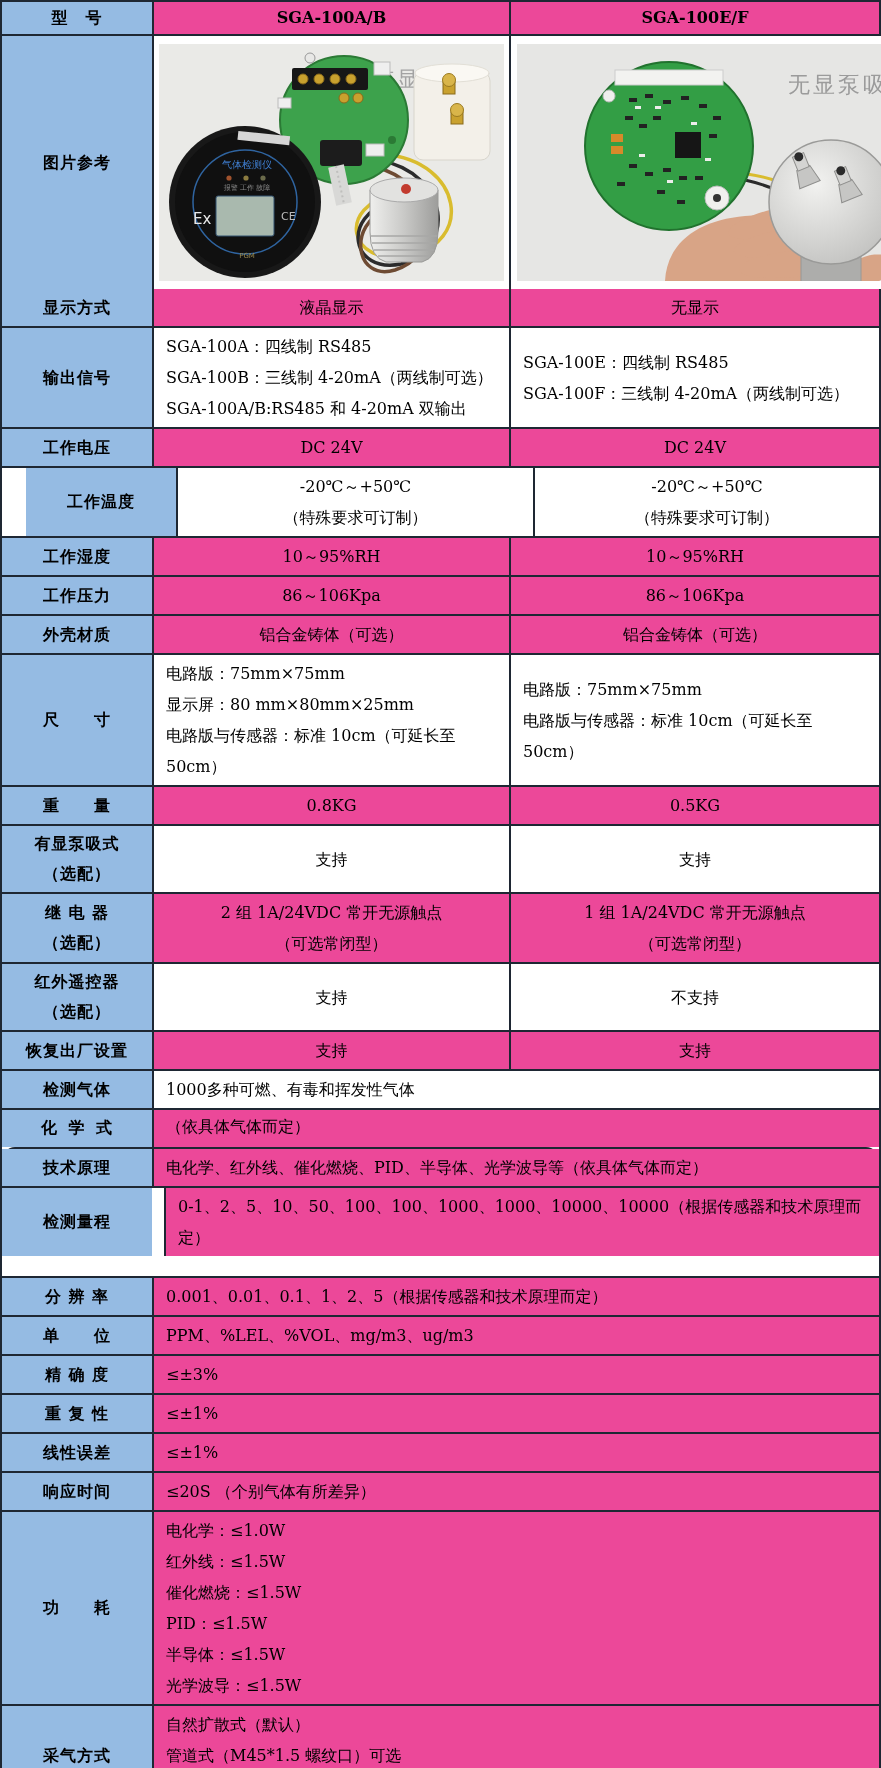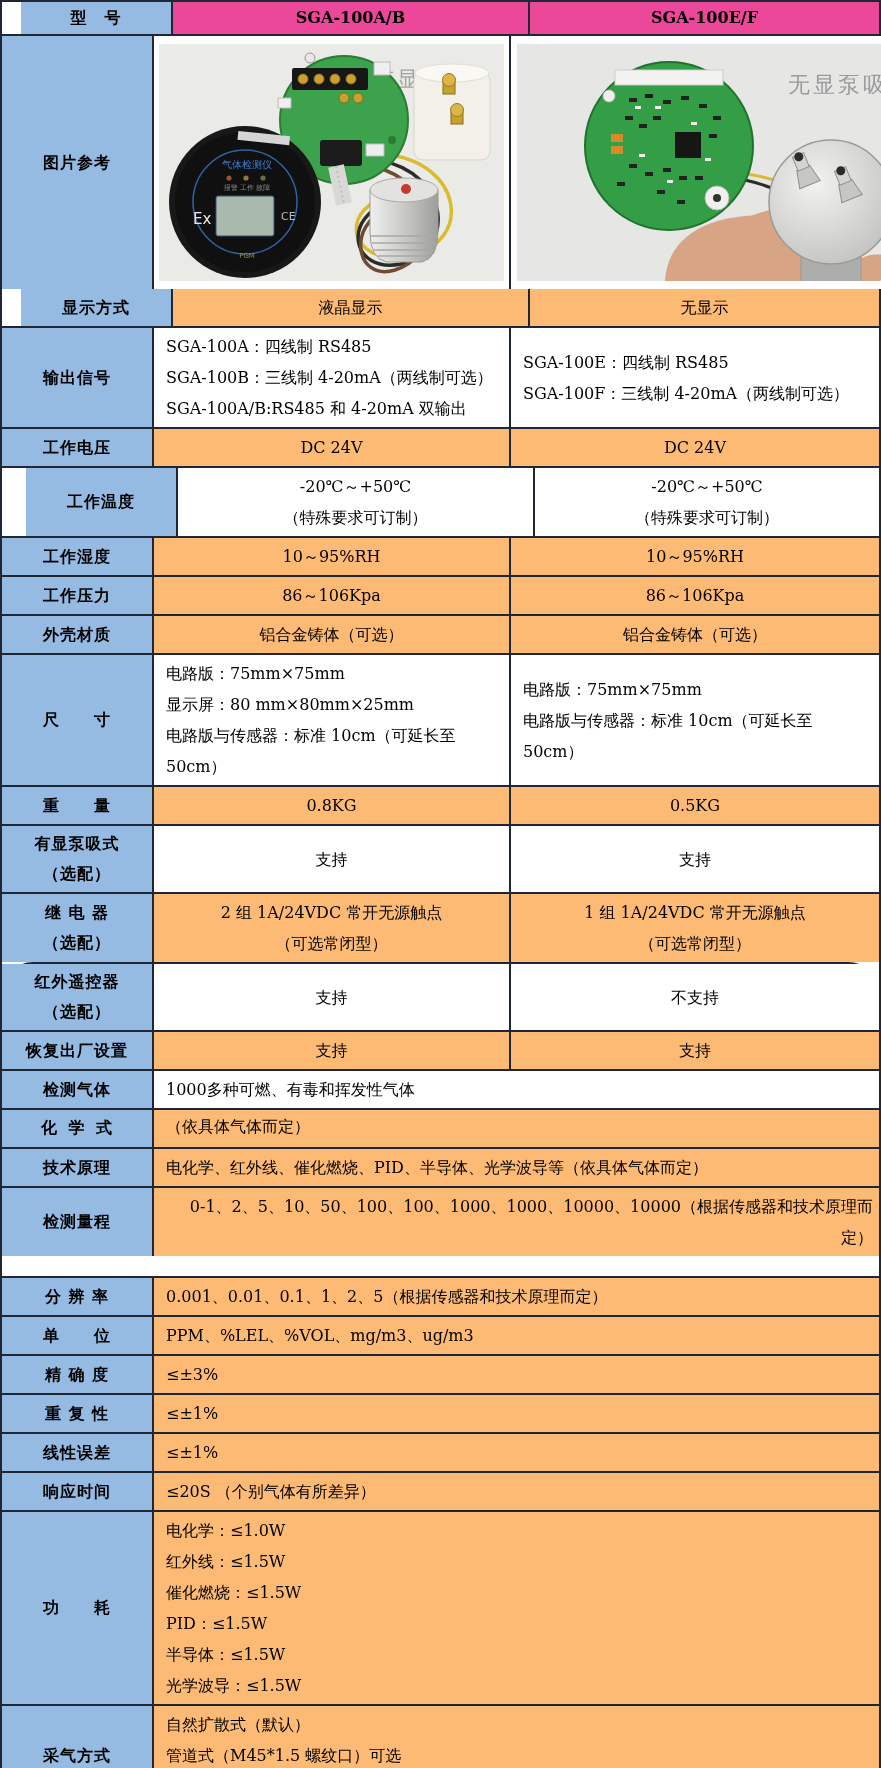--- a/index.html
+++ b/index.html
@@ -1,34 +1,34 @@
 <!DOCTYPE html>
 <html><head>
 <meta charset="utf-8">
 <style>
   * { box-sizing: border-box; }
   html,body { margin:0; padding:0; background:#ffffff; }
   body { font-family:"DejaVu Serif","Liberation Serif",serif; color:#000; }
   .spec-table { width:881px; border:2px solid #1e2733; background:#fff; }
   .row { display:flex; border-top:2px solid #1e2733; align-items:stretch; }
-  .row:first-child { border-top:none;margin-left:19px; }
+  .row:first-child { border-top:none; }
   .label-cell {
     flex:0 0 150px; width:150px; background:#95BBE3;
     display:flex; flex-direction:column; justify-content:center; align-items:center;
     text-align:center; font-weight:bold; padding:2px 4px;
   }
   .label-cell p { margin:0; line-height:30px; font-size:16px; letter-spacing:1px; }
   .data-cell { border-left:2px solid #1e2733; display:flex; flex-direction:column; justify-content:center; padding:3px 0; }
   .data-cell.c1 { flex:0 0 357px; width:357px; }
   .data-cell.c2 { flex:1; }
   .data-cell.span { flex:1; }
   .data-cell p { margin:0; line-height:31px; font-size:16px; }
   .align-center { align-items:center; text-align:center; }
   .align-left { align-items:flex-start; text-align:left; padding-left:12px; padding-right:6px; }
-  .bg-blue { background:#fdba74;text-align:right; }
+  .bg-blue { background:#ec4899; }
   .bg-white { background:#FFFFFF; }
   .header-row { min-height:30px; }
   .header-row .label-cell p { line-height:26px; }
   .header-row .data-cell { background:#ec4899; font-weight:bold; }
   .header-row .data-cell p { line-height:26px; }
   .image-row .data-cell { background:#fff; padding:8px 6px; justify-content:center; align-items:center; }
   svg { display:block; }
   text { font-family:"DejaVu Sans","Liberation Sans",sans-serif; }
 </style>
 </head>
@@ -330,21 +330,21 @@
         </div>
         <div class="data-cell c1 bg-blue align-center">
           <p>2 组 1A/24VDC 常开无源触点</p>
           <p>（可选常闭型）</p>
         </div>
         <div class="data-cell c2 bg-blue align-center">
           <p>1 组 1A/24VDC 常开无源触点</p>
           <p>（可选常闭型）</p>
         </div>
       </div>
-      <div class="row" style="min-height: 68px; border-radius: 31px;">
+      <div class="row" style="min-height: 68px;">
         <div class="label-cell">
           <p>红外遥控器</p>
           <p>（选配）</p>
         </div>
         <div class="data-cell c1 bg-white align-center">
           <p>支持</p>
         </div>
         <div class="data-cell c2 bg-white align-center">
           <p>不支持</p>
         </div>
@@ -369,29 +369,29 @@
         </div>
       </div>
       <div class="row" style="min-height: 32px; font-family: Liberation Mono, monospace;">
         <div class="label-cell">
           <p>化 学 式</p>
         </div>
         <div class="data-cell span align-left bg-blue align-left">
           <p>（依具体气体而定）</p>
         </div>
       </div>
-      <div class="row" style="min-height: 32px;">
+      <div class="row" style="min-height: 32px; border-radius: 13px;">
         <div class="label-cell">
           <p>技术原理</p>
         </div>
         <div class="data-cell span align-left bg-blue align-left">
           <p>电化学、红外线、催化燃烧、PID、半导体、光学波导等（依具体气体而定）</p>
         </div>
       </div>
-      <div class="row" style="min-height: 32px;">
+      <div class="row" style="min-height: 32px; gap: 12px;">
         <div class="label-cell">
           <p>检测量程</p>
         </div>
         <div class="data-cell span align-left bg-blue align-left">
           <p>0-1、2、5、10、50、100、100、1000、1000、10000、10000（根据传感器和技术原理而定）</p>
         </div>
       </div>
       <div class="row" style="min-height: 32px; margin-top: 20px;">
         <div class="label-cell">
           <p>分 辨 率</p>

